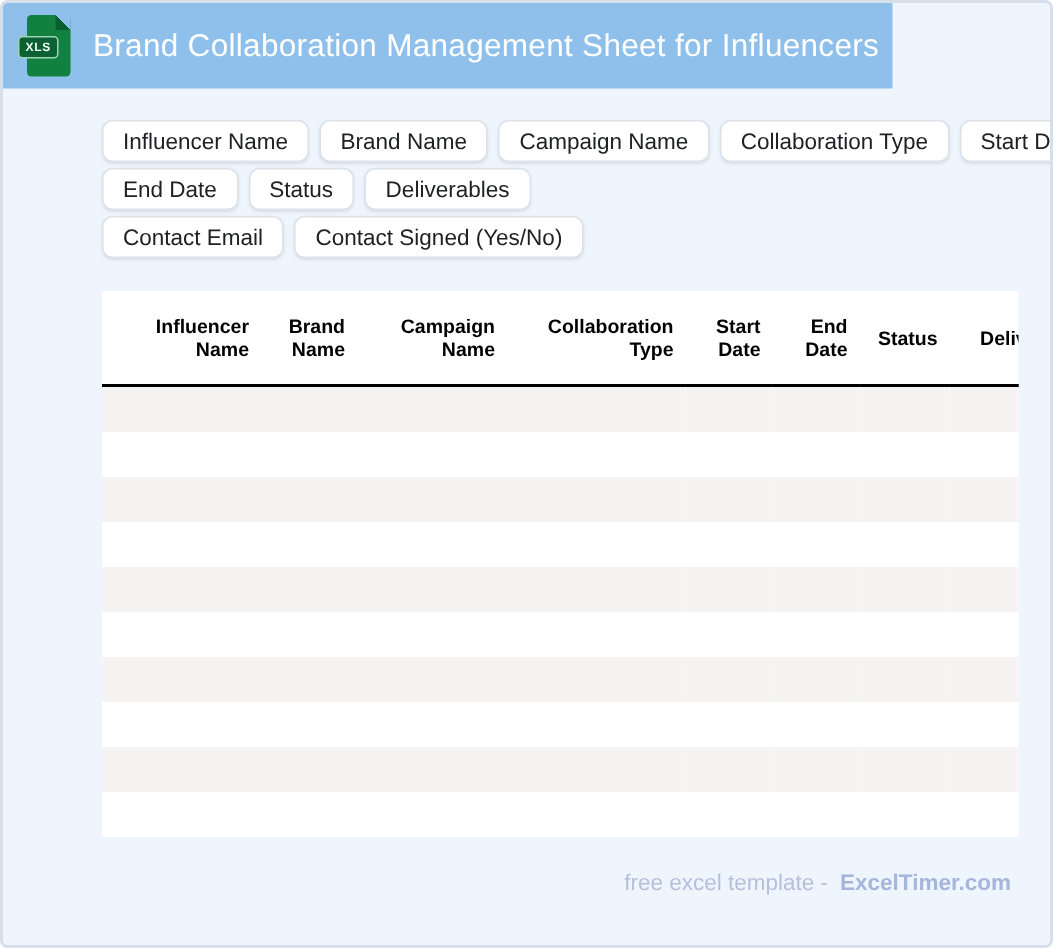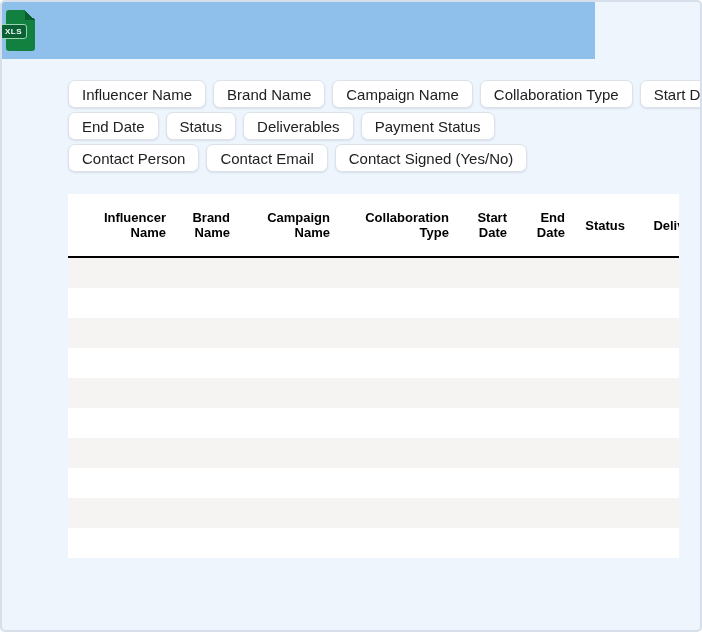--- a/index.html
+++ b/index.html
@@ -8,21 +8,21 @@
     background:var(--page-bg,#EEF5FD);
     border:2px solid var(--frame-border,#D7DFEA);border-radius:5px;
     overflow:hidden;font-family:"Liberation Sans",sans-serif;
   }
   
   .titlebar{
     position:absolute;top:0;left:0;width:593px;height:57px;
     background:var(--header-bg,#8FC0EB);
     display:flex;align-items:center;
   }
-  .xls-icon{position:relative;width:29px;height:41px;margin-left:4px;flex:none;}
+  .xls-icon{position:relative;width:29px;height:41px;margin-left:16px;flex:none;}
   .doc{position:absolute;inset:0;background:var(--icon-green,#12813F);border-radius:3px;}
   .fold{
     position:absolute;top:0;right:0;width:10px;height:10px;
     background:linear-gradient(225deg,var(--header-bg,#8FC0EB) 0 50%,#0A5F30 50% 100%);
   }
   .badge{
     position:absolute;left:-6px;top:14px;height:13px;padding:0 4px;
     background:var(--icon-badge,#0B6134);border:1px solid #9BD6B2;border-radius:3px;
     color:#F0FAF4;font-size:8px;font-weight:bold;line-height:13px;letter-spacing:.5px;
   }
@@ -55,38 +55,37 @@
 <body>
 
 <div class="canvas" style="--page-bg: #EEF5FD; --frame-border: #D7DFEA; --header-bg: #8FC0EB; --icon-green: #12813F; --icon-badge: #0B6134; --chip-border: #DDE2E9; --row-stripe: #F5F4F2; --head-rule: #000000; --footer-text: #B6C0DB; --footer-brand: #A6B5DB;">
 
   <header class="titlebar">
     <div class="xls-icon">
       <div class="doc"></div>
       <div class="fold"></div>
       <div class="badge">XLS</div>
     </div>
+    <h1 class="title">Brand Collaboration Management Sheet for Influencers</h1>
   </header>
 
   <div class="chips" id="chips">
       <div class="chip-row">
         <span class="chip">Influencer Name</span>
         <span class="chip">Brand Name</span>
         <span class="chip">Campaign Name</span>
         <span class="chip">Collaboration Type</span>
         <span class="chip">Start Date</span>
       </div>
       <div class="chip-row">
         <span class="chip">End Date</span>
         <span class="chip">Status</span>
         <span class="chip">Deliverables</span>
-        <span class="chip">Payment Status</span>
       </div>
       <div class="chip-row">
-        <span class="chip">Contact Person</span>
         <span class="chip">Contact Email</span>
         <span class="chip">Contact Signed (Yes/No)</span>
       </div>
     </div>
 
   <div class="tablewrap">
     <table>
       <colgroup id="cols">
           <col style="width: 106px;">
           <col style="width: 64px;">
@@ -207,14 +206,17 @@
             <td></td>
             <td></td>
             <td></td>
             <td></td>
             <td></td>
           </tr>
         </tbody>
     </table>
   </div>
 
+  <footer class="footer">
+    <span>free excel template -</span><a class="brand">ExcelTimer.com</a>
+  </footer>
 
 </div>
 
 </body></html>

